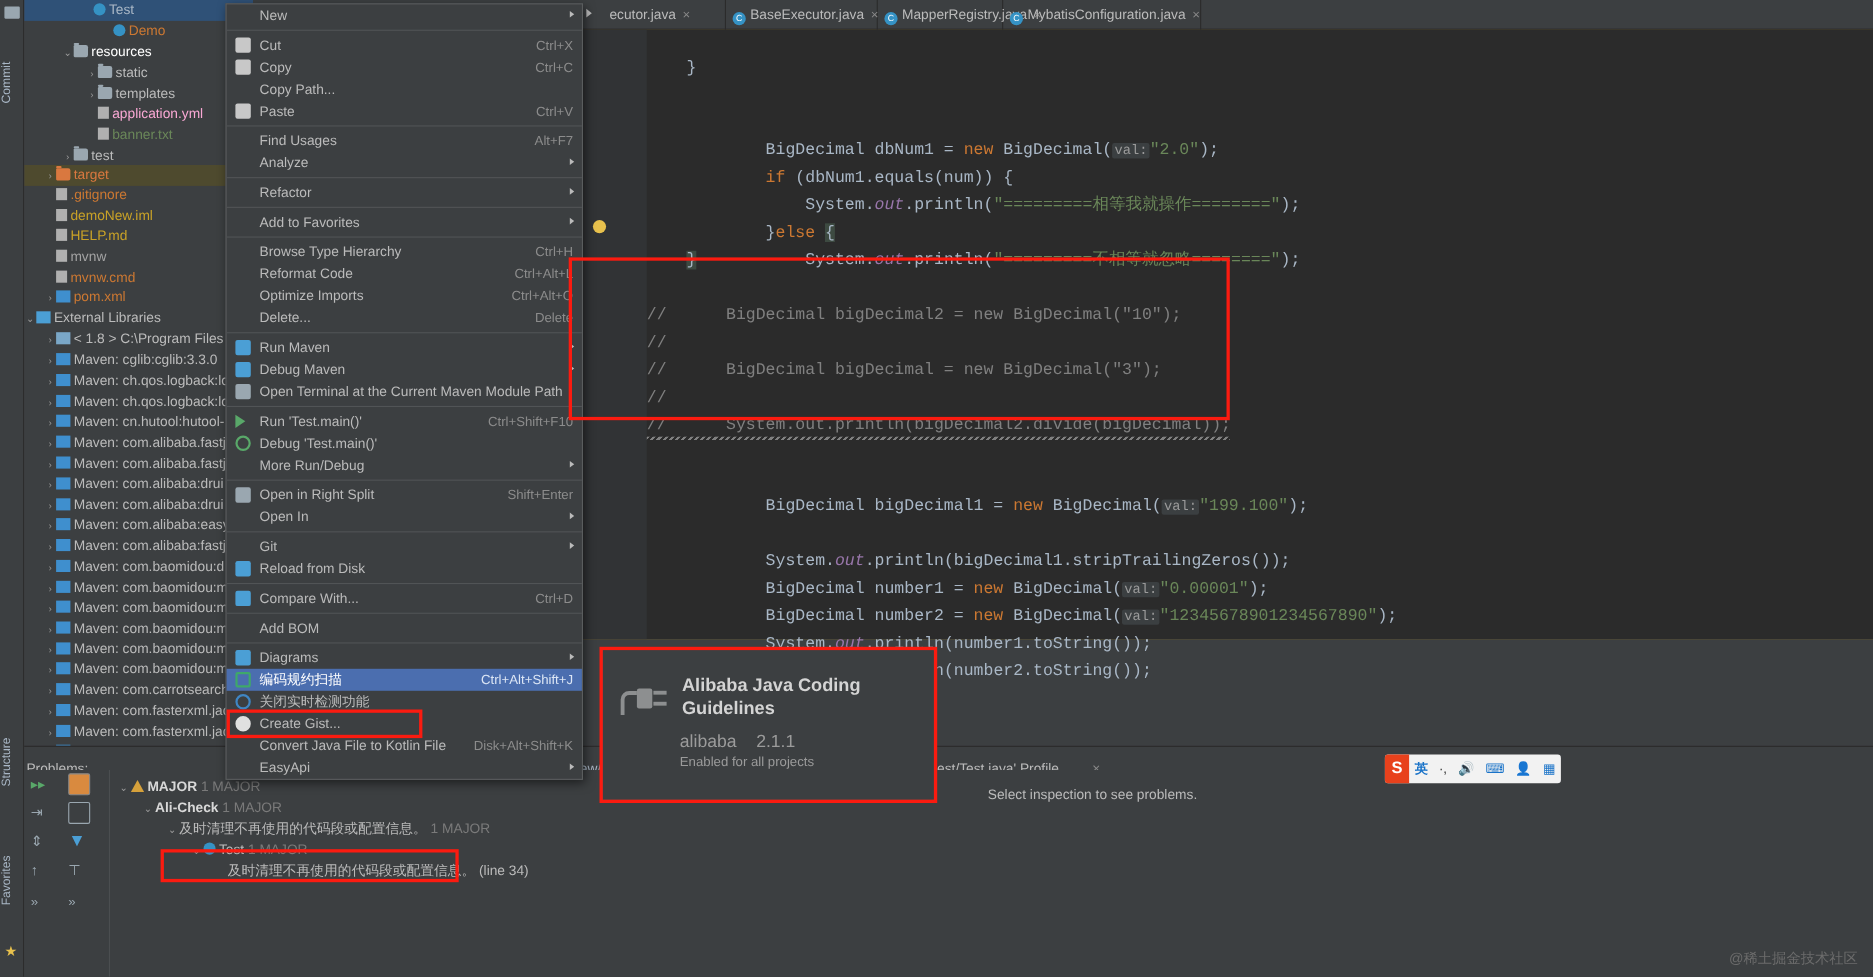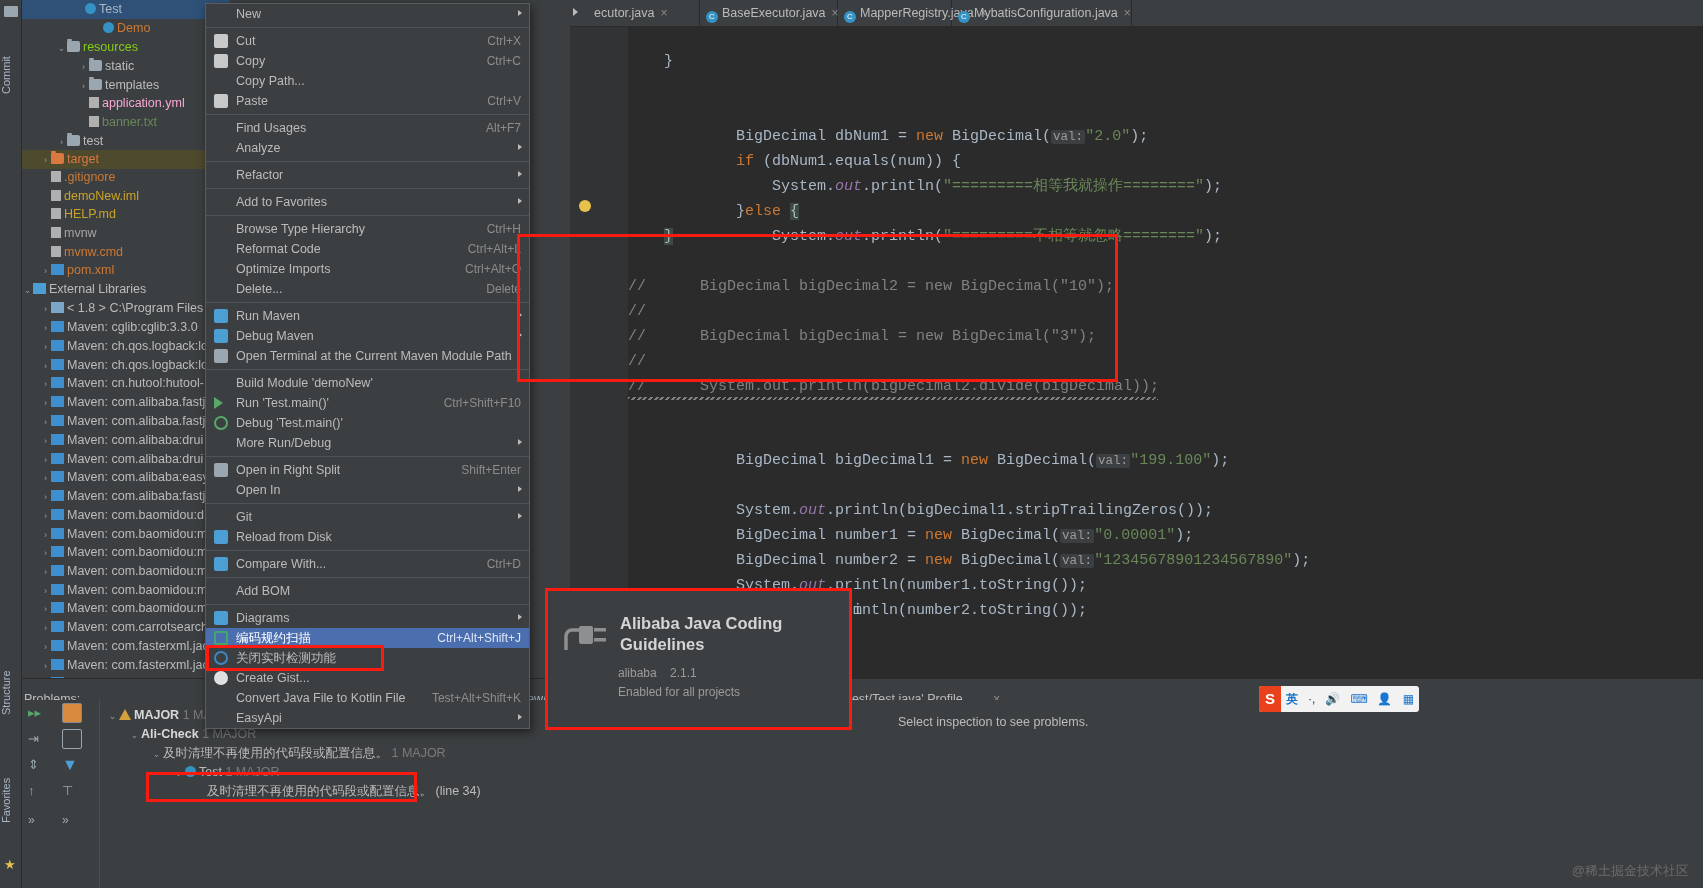--- a/index.html
+++ b/index.html
@@ -37,21 +37,21 @@
         color:#bbbbbb; white-space:nowrap; }
   .mi .short { position:absolute; right:8px; top:0; color:#8c8c8c; font-size:12px; }
   .mi .sub { position:absolute; right:7px; top:6px; width:0;height:0;
              border-left:4px solid #bbb; border-top:3.5px solid transparent; border-bottom:3.5px solid transparent;}
   .mi.hl { background:#4b6eaf; color:#ffffff; }
   .mi.hl .short { color:#dce6f5; }
   .msep { height:1px; background:#515456; margin:3px 0; }
   .mi .mic { position:absolute; left:8px; top:3px; width:14px; height:14px; }
 
   
-  .editor-wrap { position:absolute; left:530px; top:0; right:0; height:678px; background:#eab308;margin-left:40px; }
+  .editor-wrap { position:absolute; left:530px; top:0; right:0; height:581px; background:#eab308; }
   .tabbar { position:absolute; left:0; top:0; right:0; height:27px; background:#3c3f41;
             border-bottom:1px solid #2b2b2b; }
   .tab { position:absolute; top:0; height:27px; line-height:27px; font-size:12.5px; color:#bbbbbb;
          padding:0 8px 0 6px; white-space:nowrap; border-right:1px solid #2b2b2b; }
   .tab .cls { color:#8a8a8a; margin-left:6px; font-size:12px; }
   .jicon { display:inline-block; width:12px;height:12px; border-radius:50%; background:#3592c4;
            color:#fff; font-size:8px; line-height:12px; text-align:center; vertical-align:-2px; margin-right:4px;
            font-family:"Liberation Sans",sans-serif; }
   .code { position:absolute; left:0; top:27px; right:0; bottom:0; background:#2b2b2b;
           font-family:"Liberation Mono","DejaVu Sans Mono",monospace; font-size:15px; }
@@ -62,21 +62,21 @@
   .squig { position:absolute; height:3px; background:repeating-linear-gradient(135deg,#808080 0 2px,transparent 2px 4px); }
 
   
   .redbox { position:absolute; border:3px solid #fb1b10; pointer-events:none; z-index:70; }
 
   
   .plugpop { position:absolute; left:547px; top:590px; width:303px; height:138px;
              background:#3c3f41; border:1px solid #555; z-index:68; }
   .plug-title { position:absolute; left:72px; top:22px; width:210px; font-size:16.5px; font-weight:bold;
                 color:#d4d4d4; line-height:21px; }
-  .plug-sub { position:absolute; left:70px; top:75px; font-size:12px; color:#9b9b9b; }
+  .plug-sub { position:absolute; left:70px; top:75px; font-size:16px; color:#9b9b9b; }
   .plug-en  { position:absolute; left:70px; top:94px; font-size:12px; color:#9b9b9b; }
 
   
   .probbar { position:absolute; left:22px; top:678px; right:0; height:22px; background:#3c3f41;
              border-top:1px solid #2b2b2b; font-size:12.5px; color:#bbbbbb; }
   .probbar span { position:absolute; top:3px; white-space:nowrap;margin-top:10px; }
   .probpanel { position:absolute; left:22px; top:700px; right:0; bottom:0; background:#3c3f41; }
   .pgut { position:absolute; left:0; top:0; width:78px; height:188px; background:#3c3f41;
           border-right:1px solid #4b4e50; }
   .pg-ic { position:absolute; width:20px;height:20px; }
@@ -104,21 +104,21 @@
     <div style="position:absolute;left:4px;top:6px;width:14px;height:11px;background:#9aa7b0;border-radius:1px;"></div>
     <div class="vlabel vcommit">Commit</div>
     <div class="vlabel vstructure">Structure</div>
     <div class="vlabel vfavorites">Favorites</div>
     <div style="position:absolute;left:4px;bottom:16px;color:#e8c14d;font-size:13px;">★</div>
   </div>
 
   <div class="tree" id="tree">
       <div class="trow sel-blue" style="top: 0px;"><span class="arw" style="margin-left: 52px;"></span><span class="ic " style="background: rgb(53, 146, 196); border-radius: 50%; width: 11px; height: 11px;"></span><span style="color: rgb(169, 183, 198);">Test</span></div>
       <div class="trow" style="top: 19px;"><span class="arw" style="margin-left: 70px;"></span><span class="ic " style="background: rgb(53, 146, 196); border-radius: 50%; width: 11px; height: 11px;"></span><span style="color: rgb(204, 120, 50);">Demo</span></div>
-      <div class="trow" style="top: 38px;"><span class="arw" style="margin-left: 34px;">⌄</span><span class="ic fold"></span><span style="color: #84cc16;">resources</span></div>
+      <div class="trow" style="top: 38px;"><span class="arw" style="margin-left: 34px;">⌄</span><span class="ic fold"></span><span style="color: #ffffff;">resources</span></div>
       <div class="trow" style="top: 57px;"><span class="arw" style="margin-left: 56px;">›</span><span class="ic fold"></span><span style="color: rgb(187, 187, 187);">static</span></div>
       <div class="trow" style="top: 76px;"><span class="arw" style="margin-left: 56px;">›</span><span class="ic fold"></span><span style="color: rgb(187, 187, 187);">templates</span></div>
       <div class="trow" style="top: 94px;"><span class="arw" style="margin-left: 56px;"></span><span class="ic " style="background: rgb(176, 176, 176); width: 10px;"></span><span style="color: #f9a8d4;">application.yml</span></div>
       <div class="trow" style="top: 113px;"><span class="arw" style="margin-left: 56px;"></span><span class="ic " style="background: rgb(176, 176, 176); width: 10px;"></span><span style="color: rgb(106, 135, 89);">banner.txt</span></div>
       <div class="trow" style="top: 132px;"><span class="arw" style="margin-left: 34px;">›</span><span class="ic fold"></span><span style="color: rgb(187, 187, 187);">test</span></div>
       <div class="trow sel-olive" style="top: 150px;"><span class="arw" style="margin-left: 18px;">›</span><span class="ic fold orange"></span><span style="color: rgb(217, 120, 63);">target</span></div>
       <div class="trow" style="top: 168px;"><span class="arw" style="margin-left: 18px;"></span><span class="ic " style="background: rgb(176, 176, 176); width: 10px;"></span><span style="color: rgb(204, 120, 50);">.gitignore</span></div>
       <div class="trow" style="top: 187px;"><span class="arw" style="margin-left: 18px;"></span><span class="ic " style="background: rgb(176, 176, 176); width: 10px;"></span><span style="color: rgb(201, 162, 39);">demoNew.iml</span></div>
       <div class="trow" style="top: 205px;"><span class="arw" style="margin-left: 18px;"></span><span class="ic " style="background: rgb(176, 176, 176); width: 10px;"></span><span style="color: rgb(201, 162, 39);">HELP.md</span></div>
       <div class="trow" style="top: 224px;"><span class="arw" style="margin-left: 18px;"></span><span class="ic " style="background: rgb(176, 176, 176); width: 10px;"></span><span style="color: #a3a3a3;">mvnw</span></div>
@@ -247,40 +247,39 @@
       <div class="msep"></div>
       <div class="mi"><span>Browse Type Hierarchy</span><span class="short">Ctrl+H</span></div>
       <div class="mi"><span>Reformat Code</span><span class="short">Ctrl+Alt+L</span></div>
       <div class="mi"><span>Optimize Imports</span><span class="short">Ctrl+Alt+O</span></div>
       <div class="mi"><span>Delete...</span><span class="short">Delete</span></div>
       <div class="msep"></div>
       <div class="mi"><span class="mic" style="background: rgb(75, 159, 213); border-radius: 2px;"></span><span>Run Maven</span><span class="sub"></span></div>
       <div class="mi"><span class="mic" style="background: rgb(75, 159, 213); border-radius: 2px;"></span><span>Debug Maven</span><span class="sub"></span></div>
       <div class="mi"><span class="mic" style="background: rgb(154, 167, 176); border-radius: 2px;"></span><span>Open Terminal at the Current Maven Module Path</span></div>
       <div class="msep"></div>
-      <div class="mi"><span>Build Module 'demoNew'</span></div>
       <div class="mi"><span class="mic" style="width: 0px; height: 0px; border-left: 9px solid rgb(89, 168, 105); border-top: 6px solid transparent; border-bottom: 6px solid transparent; top: 4px;"></span><span>Run 'Test.main()'</span><span class="short">Ctrl+Shift+F10</span></div>
       <div class="mi"><span class="mic" style="border: 2px solid rgb(89, 168, 105); border-radius: 50%; background: transparent;"></span><span>Debug 'Test.main()'</span></div>
       <div class="mi"><span>More Run/Debug</span><span class="sub"></span></div>
       <div class="msep"></div>
       <div class="mi"><span class="mic" style="background: rgb(154, 167, 176); border-radius: 2px;"></span><span>Open in Right Split</span><span class="short">Shift+Enter</span></div>
       <div class="mi"><span>Open In</span><span class="sub"></span></div>
       <div class="msep"></div>
       <div class="mi"><span>Git</span><span class="sub"></span></div>
       <div class="mi"><span class="mic" style="background: rgb(75, 159, 213); border-radius: 2px;"></span><span>Reload from Disk</span></div>
       <div class="msep"></div>
       <div class="mi"><span class="mic" style="background: rgb(75, 159, 213); border-radius: 2px;"></span><span>Compare With...</span><span class="short">Ctrl+D</span></div>
       <div class="msep"></div>
       <div class="mi"><span>Add BOM</span></div>
       <div class="msep"></div>
       <div class="mi"><span class="mic" style="background: rgb(75, 159, 213); border-radius: 2px;"></span><span>Diagrams</span><span class="sub"></span></div>
       <div class="mi hl"><span class="mic" style="border: 2px solid rgb(63, 168, 106); border-radius: 2px;"></span><span>编码规约扫描</span><span class="short">Ctrl+Alt+Shift+J</span></div>
       <div class="mi"><span class="mic" style="border: 2px solid rgb(63, 134, 196); border-radius: 50%; background: transparent;"></span><span>关闭实时检测功能</span></div>
       <div class="mi"><span class="mic" style="border: 2px solid rgb(224, 224, 224); border-radius: 50%; background: rgb(224, 224, 224);"></span><span>Create Gist...</span></div>
-      <div class="mi"><span>Convert Java File to Kotlin File</span><span class="short">Test+Alt+Shift+K</span></div>
+      <div class="mi"><span>Convert Java File to Kotlin File</span><span class="short">Disk+Alt+Shift+K</span></div>
       <div class="mi"><span>EasyApi</span><span class="sub"></span></div>
       <div class="redbox" style="left: 0px; top: 641px; width: 178px; height: 26px;"></div>
     </div>
 
   <div class="probbar">
     <span style="left:2px;">Problems:</span>
     <span style="left:96px;">
       <span>Current File</span>
       <span class="cnt">5</span>
     </span>

